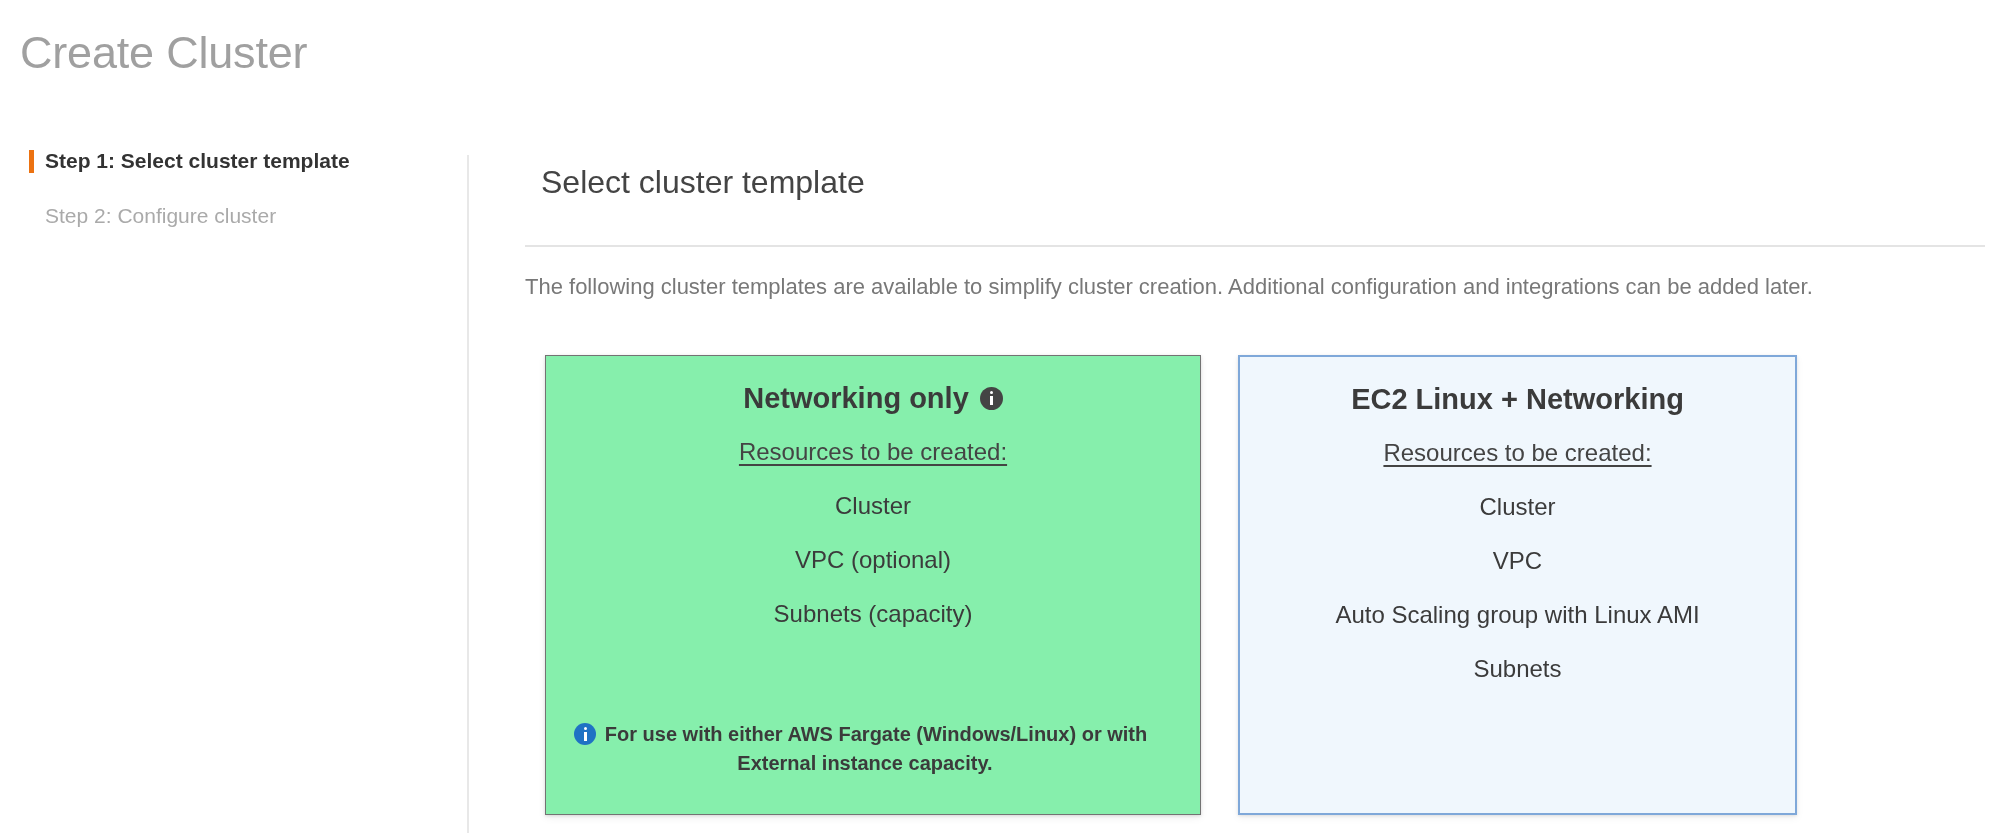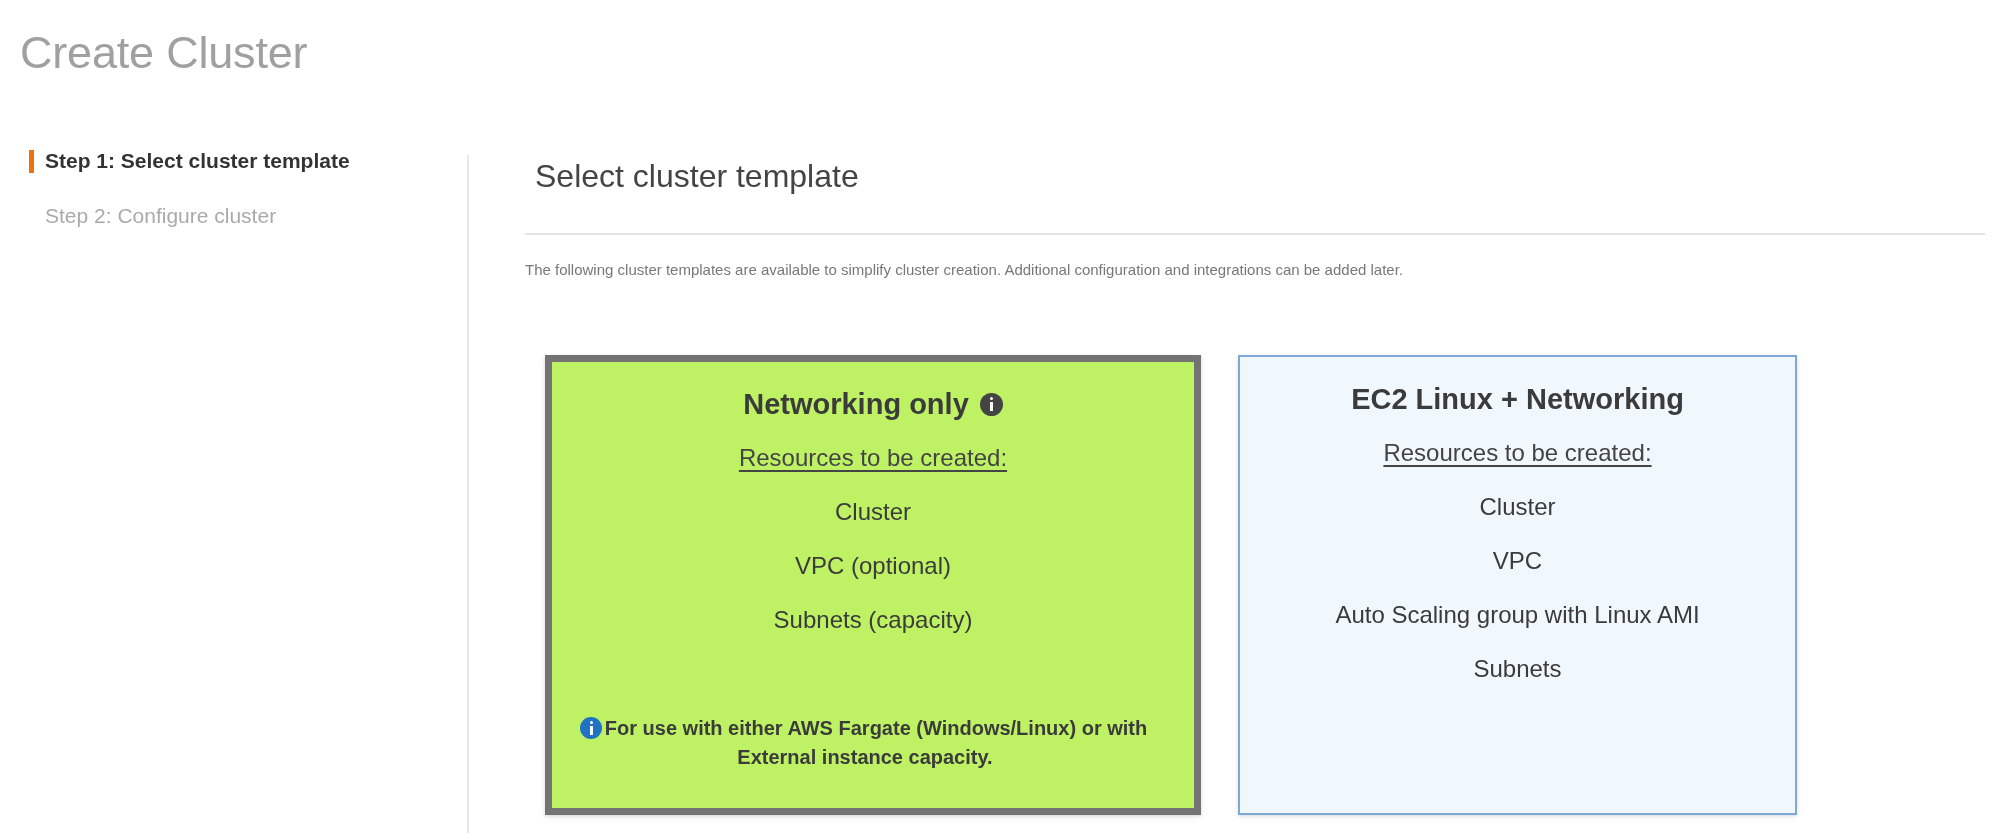--- a/index.html
+++ b/index.html
@@ -78,31 +78,31 @@
     position: absolute;
     left: 525px;
     top: 148px;
     width: 1460px;
   }
   #section-title {
     font-size: 32px;
     font-weight: 400;
     color: #444444;
     line-height: 1.15;
-    margin: 10px;
+    margin: 16px;
     padding-bottom: 28px;
   }
   #title-rule {
     height: 2px;
     background: #e4e4e4;
     width: 1460px;
   }
   #section-desc {
     margin-top: 24px;
-    font-size: 15px;
+    font-size: 22px;
     line-height: 1.42;
     color: #787878;
     width: 1418px;
   }
 
   
   #template-cards {
     position: absolute;
     left: 545px;
     top: 355px;
@@ -115,22 +115,22 @@
     box-sizing: border-box;
     height: 460px;
     padding: 25px 28px 20px 28px;
     text-align: center;
     cursor: pointer;
     overflow: hidden;
   }
   .template-card.card-unselected {
     left: 0;
     width: 656px;
-    background: #bef264;
-    border: 7px solid #737373;
+    background: #86efac;
+    border: 1px solid #737373;
     box-shadow: 0 1px 3px rgba(0,0,0,0.12), 0 3px 8px rgba(0,0,0,0.06);
   }
   .template-card.card-selected {
     left: 693px;
     width: 559px;
     background: #f0f7fd;
     border: 2px solid #7fa8d9;
     box-shadow: 0 1px 3px rgba(0,0,0,0.10), 0 3px 8px rgba(0,0,0,0.05);
   }
   .card-title {

